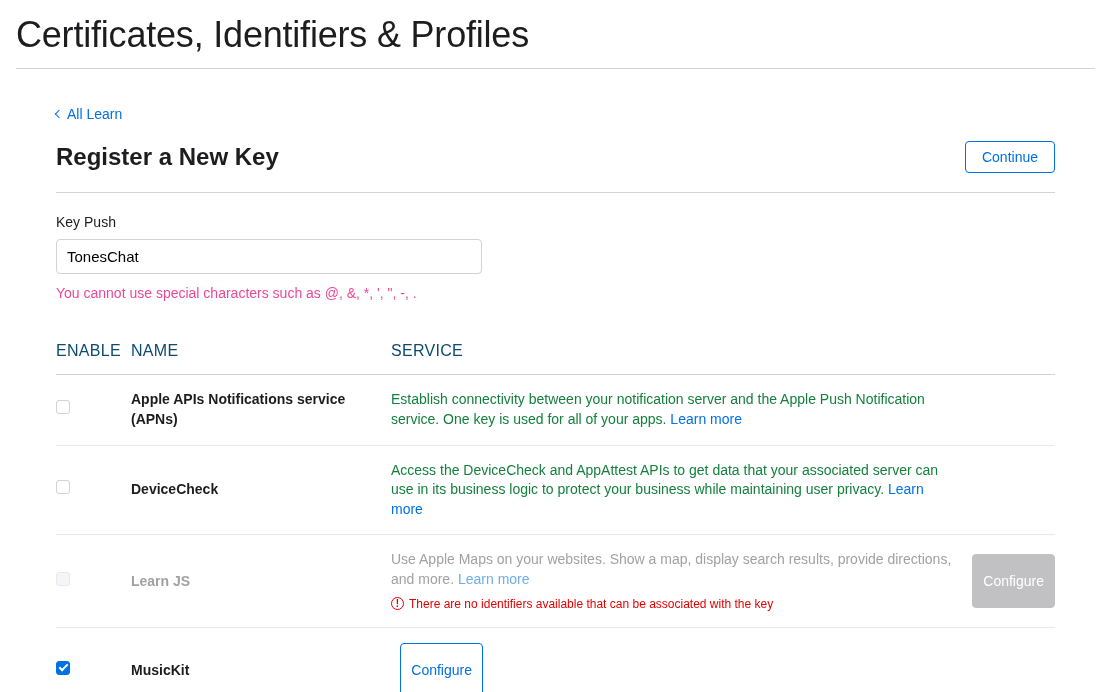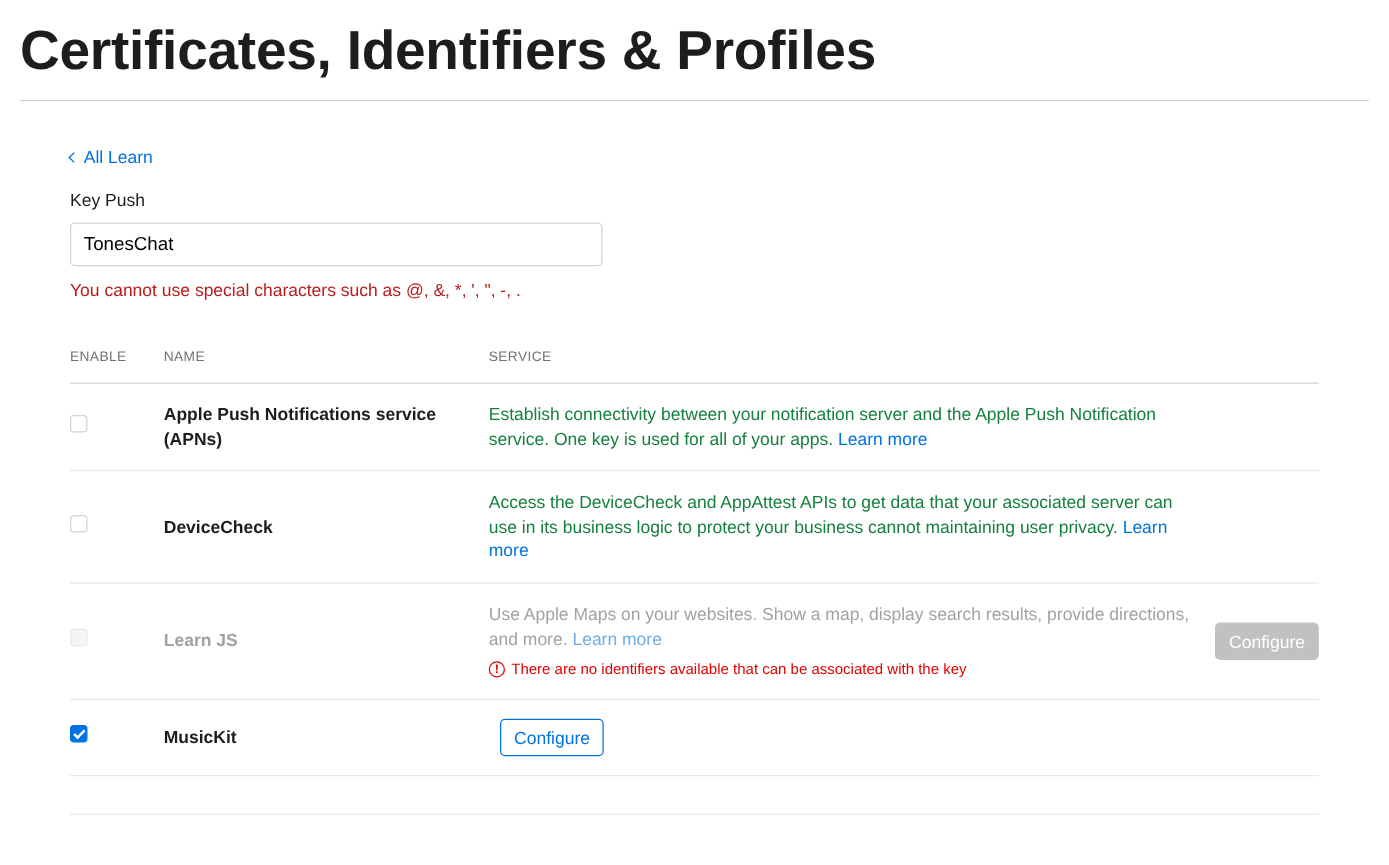--- a/index.html
+++ b/index.html
@@ -17,22 +17,22 @@
     .page {
       width: 1111px;
       padding: 0 16px 40px 16px;
     }
     .page-header {
       border-bottom: 1px solid #d2d2d7;
       padding: 10px 0 8px 0;
       margin-bottom: 34px;
     }
     .page-title {
-      font-size: 44px;
-      font-weight: 700;
+      font-size: 36px;
+      font-weight: 400;
       letter-spacing: -0.2px;
     }
     .content {
       padding: 0 40px;
     }
     .back-link {
       color: #0071e3;
       text-decoration: none;
       font-size: 14px;
       display: inline-flex;
@@ -81,38 +81,38 @@
     .text-input {
       width: 426px;
       padding: 8px 10px;
       font-size: 15px;
       border: 1px solid #d2d2d7;
       border-radius: 4px;
       margin-bottom: 10px;
     }
     .helper-text {
       font-size: 14px;
-      color: #b91c1c;
+      color: #ec4899;
       margin-bottom: 36px;
     }
     .services-table {
       width: 100%;
     }
     .table-header {
       display: flex;
       padding: 0 0 12px 0;
       border-bottom: 1px solid #d2d2d7;
     }
     .col-enable { width: 75px; }
     .col-name { width: 260px; }
     .col-service { flex: 1; padding-right: 10px; }
     .col-action { width: 92px; text-align: right; }
     .th {
-      font-size: 11px;
-      color: #737373;
+      font-size: 16px;
+      color: #0c4a6e;
       text-transform: uppercase;
       letter-spacing: 0.3px;
     }
     .row {
       display: flex;
       align-items: center;
       padding: 15px 0;
       border-bottom: 1px solid #e8e8ed;
     }
     .row.disabled .col-name,
@@ -186,21 +186,21 @@
       justify-content: center;
       font-size: 10px;
       font-weight: 700;
       line-height: 1;
     }
     .btn-configure {
       border: 1px solid #0071e3;
       color: #0071e3;
       background: #fff;
       border-radius: 4px;
-      padding: 6px 10px;
+      padding: 18px 10px;
       font-size: 14px;
       cursor: pointer;
     }
     .btn-configure.disabled {
       background: #c1c1c4;
       border-color: #c1c1c4;
       color: #fff;
       cursor: not-allowed;
     }
   </style>
@@ -211,48 +211,52 @@
   <div class="page-header">
     <h1 class="page-title">Certificates, Identifiers &amp; Profiles</h1>
   </div>
 
   <div class="content">
     <a class="back-link">
       <span class="chevron-left"></span>
       <span>All Learn</span>
     </a>
 
+    <div class="section-head">
+      <h2 class="section-title">Register a New Key</h2>
+      <button class="btn-primary">Continue</button>
+    </div>
 
     <label class="form-label">Key Push</label>
     <input type="text" class="text-input" value="TonesChat" style="">
     <div class="helper-text">You cannot use special characters such as @, &amp;, *, ', ", -, .</div>
 
     <div class="services-table">
       <div class="table-header">
         <div class="col-enable th">ENABLE</div>
         <div class="col-name th">NAME</div>
         <div class="col-service th">SERVICE</div>
         <div class="col-action th"></div>
       </div>
 
       <div class="row">
         <div class="col-enable"><span class="checkbox"></span></div>
-        <div class="col-name"><span class="service-name">Apple Push Notifications service (APNs)</span></div>
+        <div class="col-name"><span class="service-name">Apple APIs Notifications service (APNs)</span></div>
         <div class="col-service">
           <span class="service-desc">Establish connectivity between your notification server and the Apple Push Notification service. One key is used for all of your apps.</span>
           <a class="learn-more">Learn more</a>
         </div>
         <div class="col-action"></div>
       </div>
 
       <div class="row">
         <div class="col-enable"><span class="checkbox"></span></div>
         <div class="col-name"><span class="service-name">DeviceCheck</span></div>
         <div class="col-service">
-          <span class="service-desc">Access the DeviceCheck and AppAttest APIs to get data that your associated server can use in its business logic to protect your business cannot maintaining user privacy.</span>
+          <span class="service-desc">Access the DeviceCheck and AppAttest APIs to get data that your associated server can use in its business logic to protect your business while maintaining user privacy.</span>
           <a class="learn-more">Learn more</a>
         </div>
         <div class="col-action"></div>
       </div>
 
       <div class="row disabled">
         <div class="col-enable"><span class="checkbox disabled"></span></div>
         <div class="col-name"><span class="service-name">Learn JS</span></div>
         <div class="col-service">
           <span class="service-desc">Use Apple Maps on your websites. Show a map, display search results, provide directions, and more.</span>

